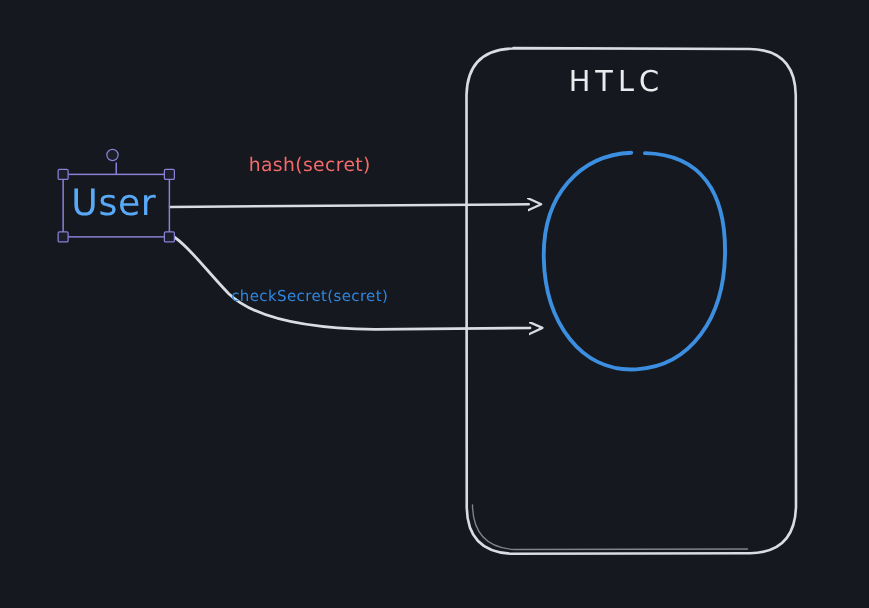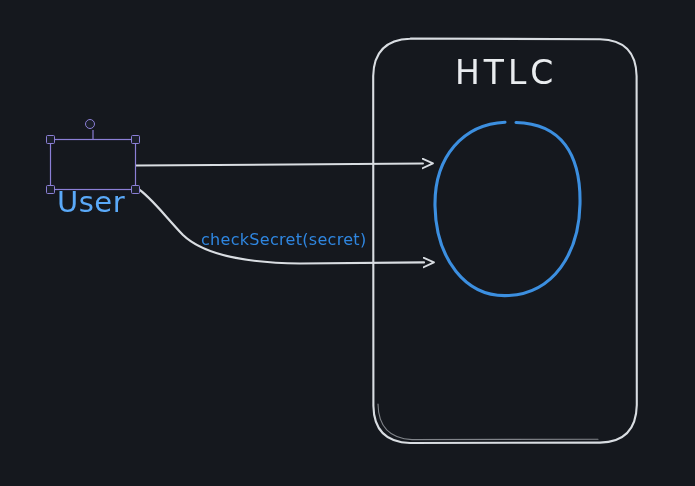--- a/index.html
+++ b/index.html
@@ -26,52 +26,51 @@
   }
   .lbl {
     position: absolute;
     white-space: nowrap;
     pointer-events: none;
     font-family: "DejaVu Sans", sans-serif;
   }
   #htlc-title {
     left: 455px;
     top: 53px;
-    font-size: 33px;
+    font-size: 23px;
     color: #e9ecef;
     letter-spacing: 4px;
   }
   #ellipse-label {
     left: 457px;
     top: 196px;
     font-size: 15px;
     color: #f56a6a;
     letter-spacing: 0.3px;
   }
   #hash-label {
     left: 199px;
     top: 123px;
     font-size: 15px;
     color: #f56a6a;
     letter-spacing: 0.3px;
   }
   #check-label {
-    left: 201px;
+    left: 185px;
     top: 230px;
-    font-size: 16px;
+    font-size: 12px;
     color: #2f86e0;
     letter-spacing: 0.3px;
   }
   #user-label {
     left: 57px;
     top: 145px;
     font-size: 29px;
     color: #5aa9f8;
     letter-spacing: 0.5px;
-    margin-top: 40px;
   }
   .handle {
     position: absolute;
     width: 9px;
     height: 9px;
     background: #1b1f2a;
     border: 1.4px solid #8b7fd6;
     border-radius: 1.5px;
     box-sizing: border-box;
   }
@@ -124,20 +123,21 @@
 
     <g>
       <rect x="50.5" y="139.5" width="85" height="50" fill="none" stroke="#8b7fd6" stroke-width="1.2"></rect>
       <line x1="93" y1="139.5" x2="93" y2="130" stroke="#8b7fd6" stroke-width="1.2"></line>
     </g>
   </svg>
 
   <div class="lbl" id="htlc-title">HTLC</div>
 
 
+  <div class="lbl" id="hash-label">hash(secret)</div>
 
   <div class="lbl" id="check-label">checkSecret(secret)</div>
 
   <div class="lbl" id="user-label">User</div>
 
   <div class="handle" style="left:46px;  top:135px;"></div>
   <div class="handle" style="left:131px; top:135px;"></div>
   <div class="handle" style="left:46px;  top:185px;"></div>
   <div class="handle" style="left:131px; top:185px;"></div>
   <div id="rotate-handle"></div>

